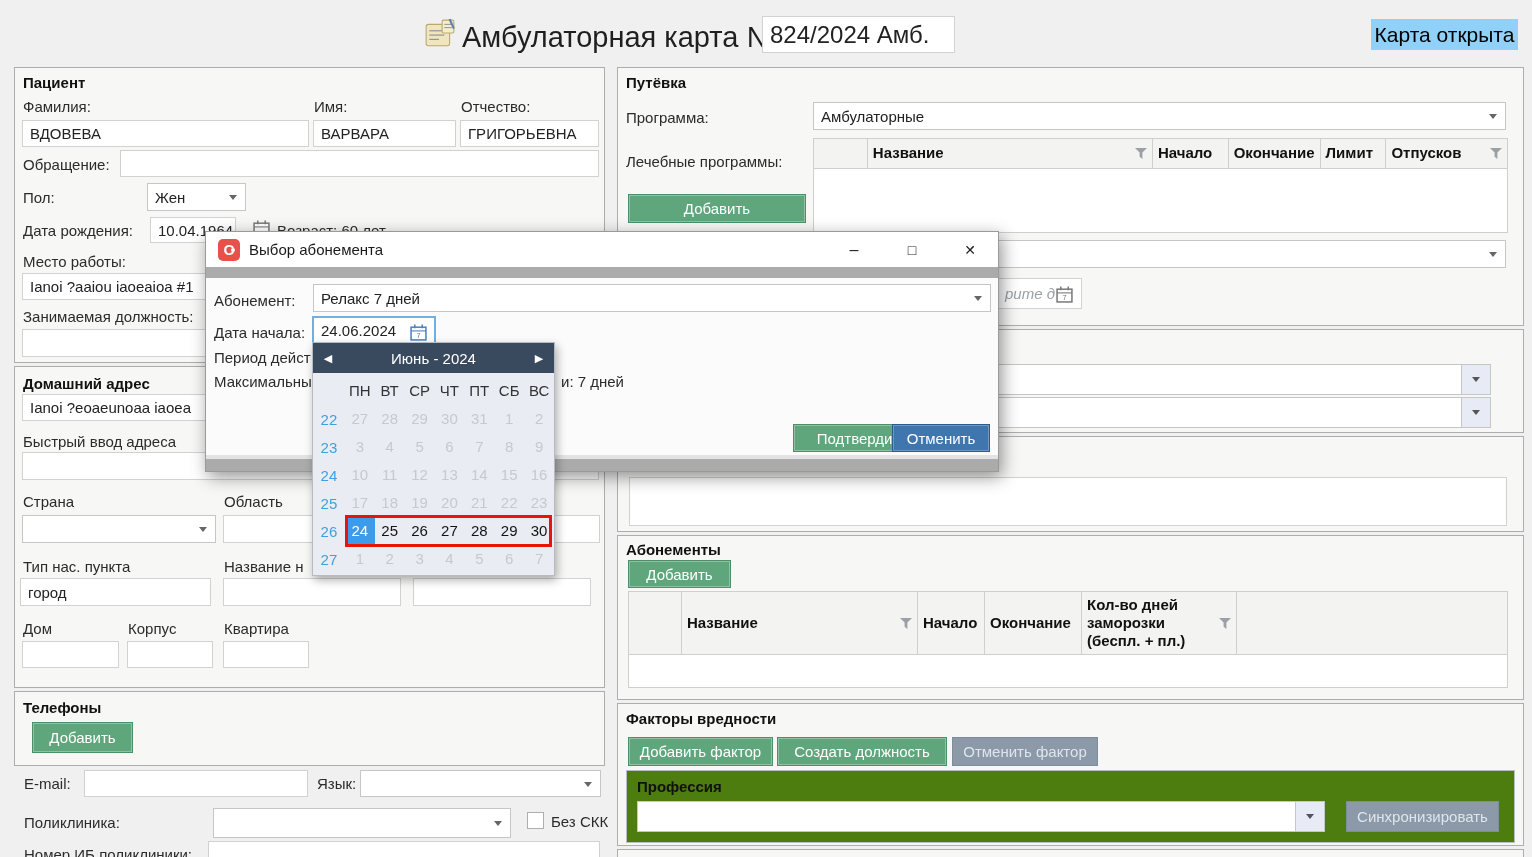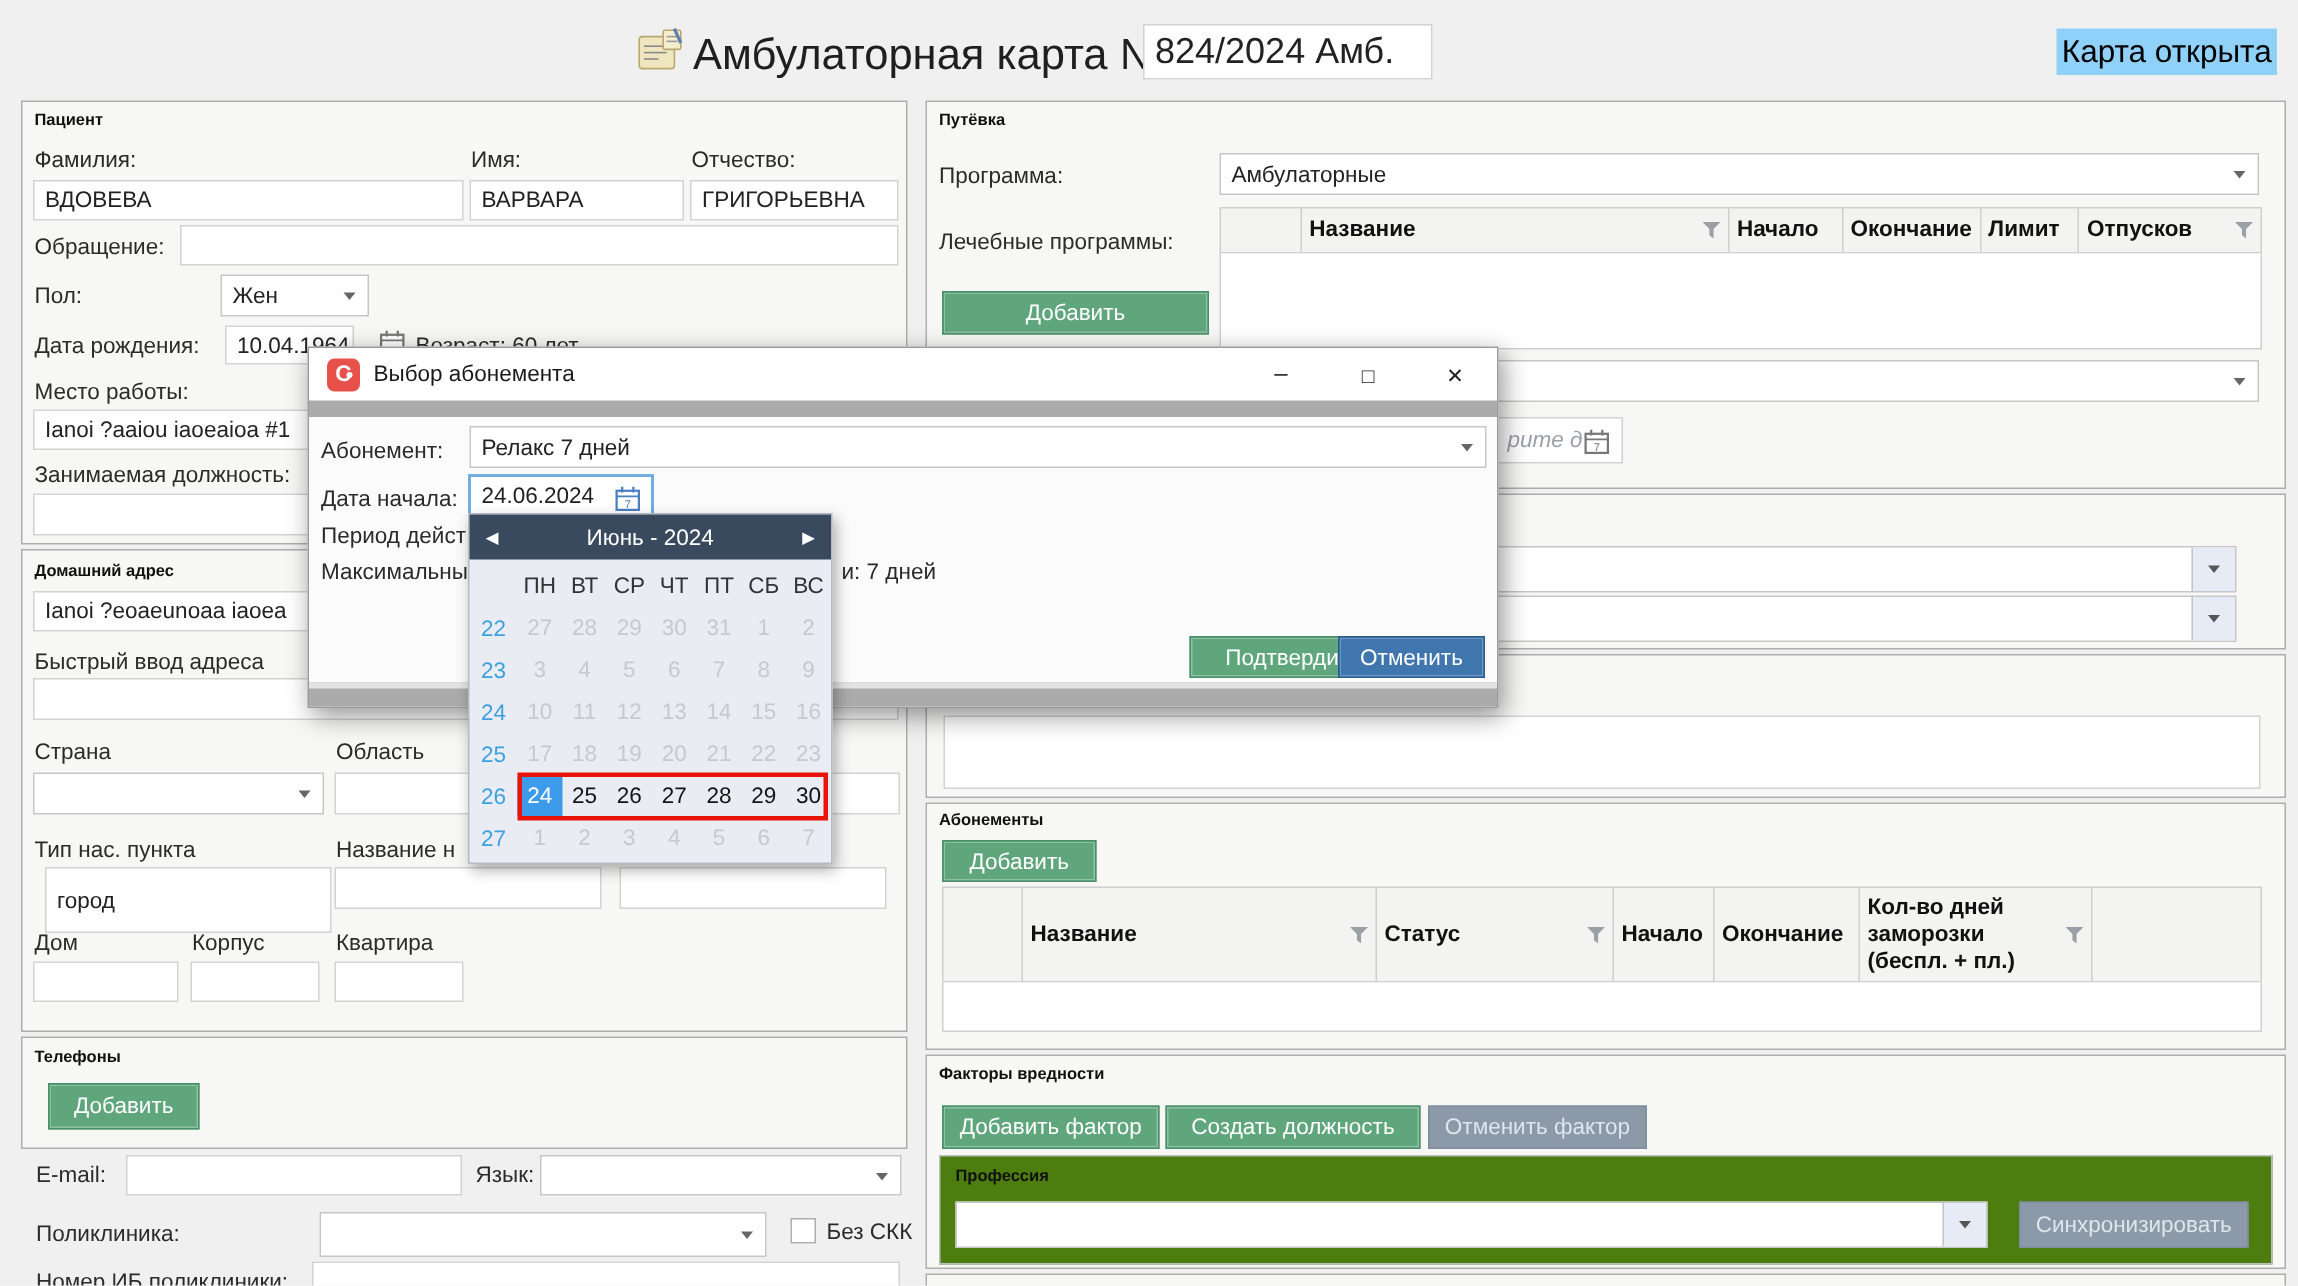--- a/index.html
+++ b/index.html
@@ -1,19 +1,19 @@
 <!DOCTYPE html>
 <html><head>
 <meta charset="utf-8">
 <style>
   html,body{margin:0;padding:0}
   #app{position:relative;width:1532px;height:857px;background:#f0f0f1;font-family:"Liberation Sans",sans-serif;color:#1f1f1f;overflow:hidden}
   .abs{position:absolute}
   .panel{position:absolute;background:#f7f7f6;border:1px solid #adadad;box-sizing:border-box}
-  .ptitle{position:absolute;font-size:11px;font-weight:bold;color:#111;white-space:nowrap}
+  .ptitle{position:absolute;font-size:15px;font-weight:bold;color:#111;white-space:nowrap}
   .lbl{position:absolute;font-size:15px;color:#2b2b2b;white-space:nowrap}
   .inp{position:absolute;background:#fff;border:1px solid #d2d2d2;font-size:15px;color:#222;
        display:flex;align-items:center;padding:0 7px;white-space:nowrap;overflow:hidden;box-sizing:border-box}
   .sel{position:absolute;background:#fff;border:1px solid #c6c6c6;font-size:15px;color:#222;
        display:flex;align-items:center;padding:0 24px 0 7px;white-space:nowrap;overflow:hidden;box-sizing:border-box}
   .arr{position:absolute;right:8px;top:50%;margin-top:-2px;width:0;height:0;
        border-left:4px solid transparent;border-right:4px solid transparent;border-top:5px solid #666}
   .arrbox{position:absolute;right:0;top:0;bottom:0;width:28px;background:#e6ebf6;border-left:1px solid #c6c6c6;
        display:flex;align-items:center;justify-content:center}
   .arrbox i{width:0;height:0;border-left:4px solid transparent;border-right:4px solid transparent;border-top:5px solid #555}
@@ -123,21 +123,21 @@
     <div class="lbl" style="left:8px;top:66px">Быстрый ввод адреса</div>
     <div class="inp" style="left:7px;top:85px;width:577px;height:28px"></div>
     <div class="lbl" style="left:8px;top:126px">Страна</div>
     <div class="lbl" style="left:209px;top:126px">Область</div>
     <div class="sel" style="left:7px;top:148px;width:194px;height:28px">
         <i class="arr"></i>
       </div>
     <div class="inp" style="left:208px;top:148px;width:377px;height:28px"></div>
     <div class="lbl" style="left:8px;top:191px">Тип нас. пункта</div>
     <div class="lbl" style="left:209px;top:191px">Название н</div>
-    <div class="inp" style="left:15px;top:211px;width:191px;height:44px">город</div>
+    <div class="inp" style="left:5px;top:211px;width:191px;height:28px">город</div>
     <div class="inp" style="left:208px;top:211px;width:178px;height:28px"></div>
     <div class="inp" style="left:398px;top:211px;width:178px;height:28px"></div>
     <div class="lbl" style="left:8px;top:253px">Дом</div>
     <div class="lbl" style="left:113px;top:253px">Корпус</div>
     <div class="lbl" style="left:209px;top:253px">Квартира</div>
     <div class="inp" style="left:7px;top:274px;width:97px;height:27px"></div>
     <div class="inp" style="left:112px;top:274px;width:86px;height:27px"></div>
     <div class="inp" style="left:208px;top:274px;width:86px;height:27px"></div>
   </div>
 
@@ -226,26 +226,20 @@
     <div class="inp" style="left:11px;top:40px;width:878px;height:49px"></div>
   </div>
 
   <div class="panel" style="left:617px;top:535px;width:907px;height:165px">
     <div class="ptitle" style="left:8px;top:5px">Абонементы</div>
     <div class="btn-green" style="left:10px;top:24px;width:103px;height:28px">Добавить</div>
     <div class="thead" style="left:10px;top:55px;width:880px;height:64px">
       <div class="th" style="width:53px"></div>
       <div class="th" style="width:236px">
           <span class="tl">Название</span>
-          <svg class="fun" width="12" height="11" viewBox="0 0 12 11">
-            <path d="M0 0h12L7.4 4.6V11L4.6 8.8V4.6Z" fill="#9aa0a6"></path>
-          </svg>
-        </div>
-      <div class="th" style="width:158px">
-          <span class="tl">Статус</span>
           <svg class="fun" width="12" height="11" viewBox="0 0 12 11">
             <path d="M0 0h12L7.4 4.6V11L4.6 8.8V4.6Z" fill="#9aa0a6"></path>
           </svg>
         </div>
       <div class="th" style="width:67px">
           <span class="tl">Начало</span>
         </div>
       <div class="th" style="width:97px">
           <span class="tl">Окончание</span>
         </div>

